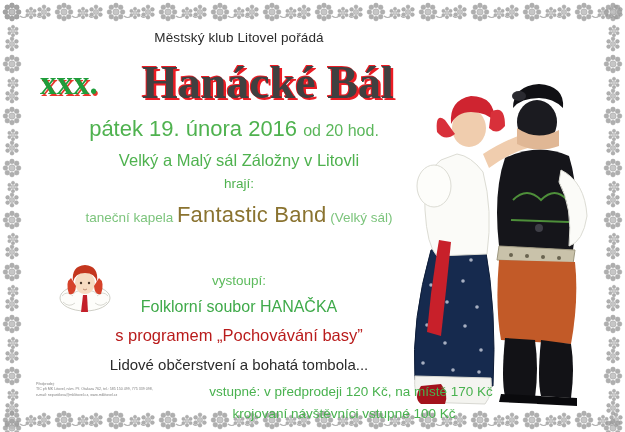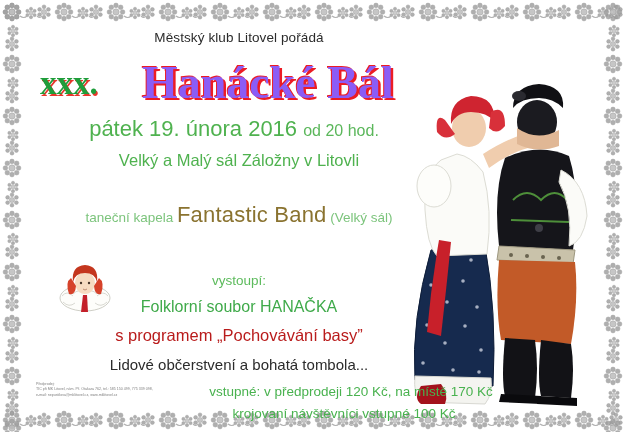--- a/index.html
+++ b/index.html
@@ -96,21 +96,21 @@
     text-shadow: 1.5px 1.5px 0 #e8352b;
     letter-spacing: 0px;
   }
   .title-main {
     position: absolute;
     left: 118px;
     top: 0px;
     font-family: "Liberation Serif", serif;
     font-weight: bold;
     font-size: 46px;
-    color: #8b5cf6;
+    color: #404040;
     text-shadow: 2.5px 2px 0 #ec1c24, -1px -1px 0 #ec1c24;
     letter-spacing: 0px;
     white-space: nowrap;
   }
 
   .line {
     position: absolute;
     text-align: center;
     white-space: nowrap;
   }
@@ -411,20 +411,21 @@
       <span class="title-main">Hanácké Bál</span>
     </div>
 
     <div class="line date-line">
       <span>pátek 19. února 2016</span>
       <span class="time">od 20 hod.</span>
     </div>
 
     <div class="line venue-line">Velký a Malý sál Záložny v Litovli</div>
 
+    <div class="line hraji-line">hrají:</div>
 
     <div class="line band1-line">
       <span>taneční kapela</span>
       <span class="bandname">Fantastic Band</span>
       <span class="hall">(Velký sál)</span>
     </div>
 
 
     <div class="line vystoupi-line">vystoupí:</div>
 

